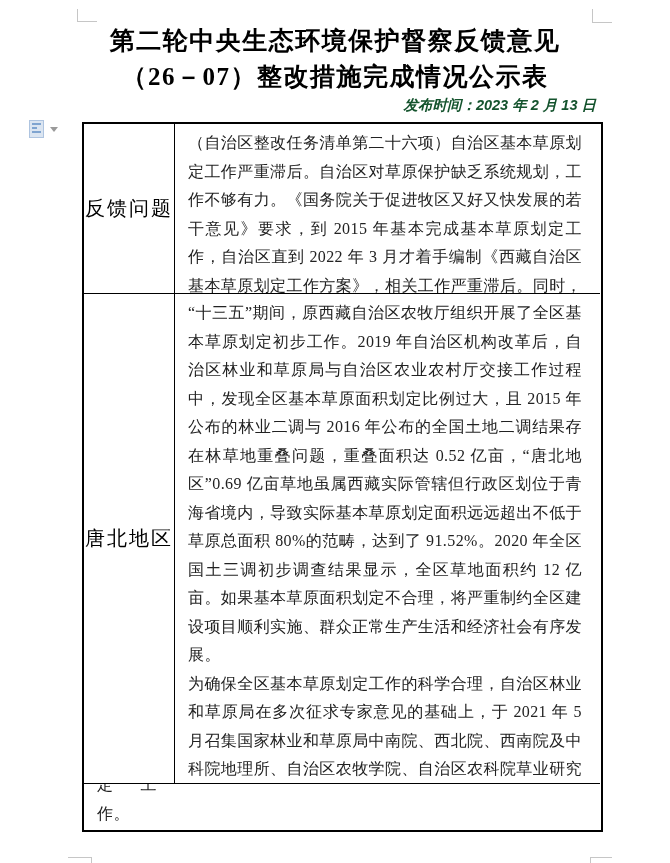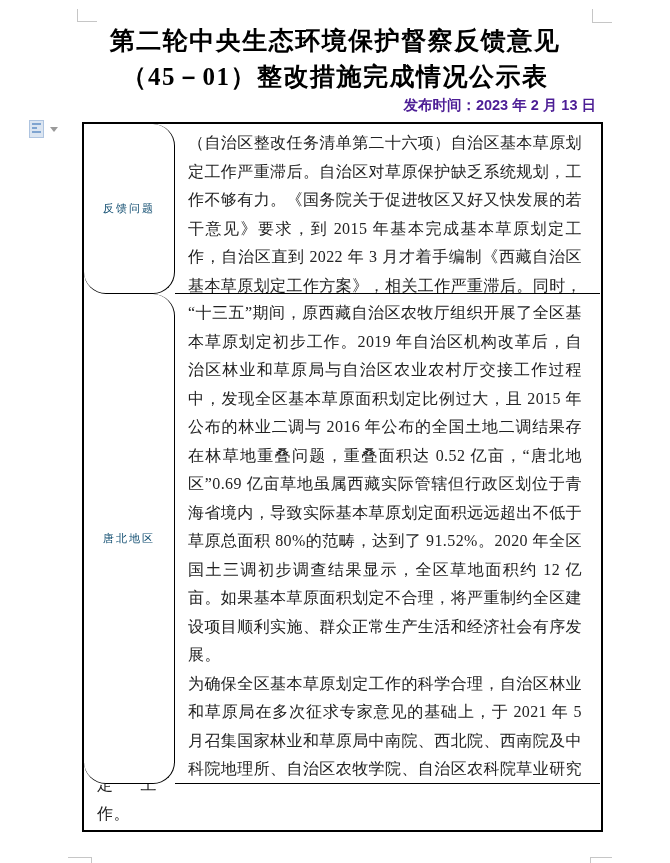--- a/index.html
+++ b/index.html
@@ -35,21 +35,22 @@
   }
 
   
   .pubdate {
     position:absolute;
     top:87px;
     right:74px;
     font-family:"Liberation Sans","DejaVu Sans",sans-serif;
     font-weight:bold;
     font-size:14.5px;
-    color:#4c1d95;
+    color:#14532d;
+    font-style:italic;
   }
 
   
   .paste-btn { position:absolute; left:27px; top:109px; width:38px; height:24px; cursor:pointer; }
   .paste-doc {
     position:absolute; left:2px; top:2px;
     width:15px; height:18px;
     background:#dbe5f1;
     border:1px solid #aec4e0;
   }
@@ -74,24 +75,23 @@
     border:2px solid #000;
     background:#fff;
     display:grid;
     grid-template-columns:91px 425px;
     grid-template-rows:170px 490px 44px;
   }
   .cell { overflow:hidden; }
   .label-cell {
     border-right:1px solid #000;
     display:flex; align-items:center; justify-content:center;
-    font-size:11px;
+    font-size:20px;
     letter-spacing:2px;
-    color:#0c4a6e;
-    border-radius:22px;
+    color:#000000;
   }
   .content-cell {
     padding:5px 18px 0 13px;
     font-size:16px;
     line-height:28.5px;
     letter-spacing:0.4px;
     text-align:justify;
     text-justify:inter-ideograph;
     color:#222;
   }
@@ -104,21 +104,21 @@
 
 <div class="page">
 
   <div class="crop crop-tl"></div>
   <div class="crop crop-tr"></div>
   <div class="crop crop-bl"></div>
   <div class="crop crop-br"></div>
 
   <div class="title">
     <div>第二轮中央生态环境保护督察反馈意见</div>
-    <div>（45－01）整改措施完成情况公示表</div>
+    <div>（26－07）整改措施完成情况公示表</div>
   </div>
 
   <div class="pubdate">发布时间：2023 年 2 月 13 日</div>
 
   <div class="paste-btn">
     <span class="paste-doc">
       <i></i>
         <i class="short"></i>
         <i></i>
     </span>

